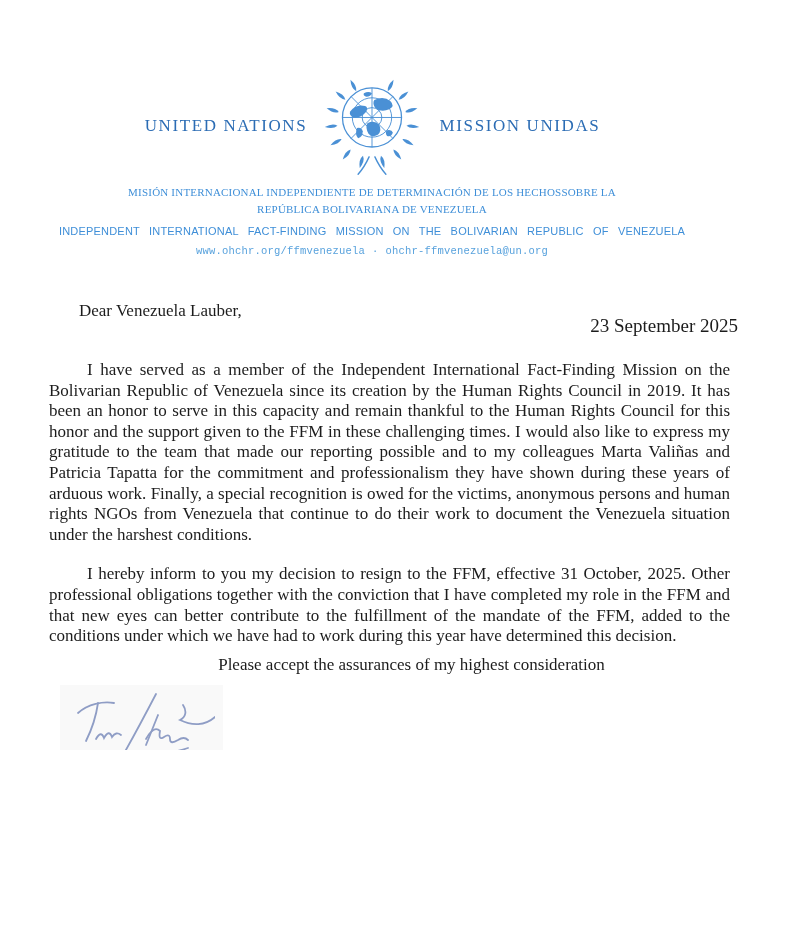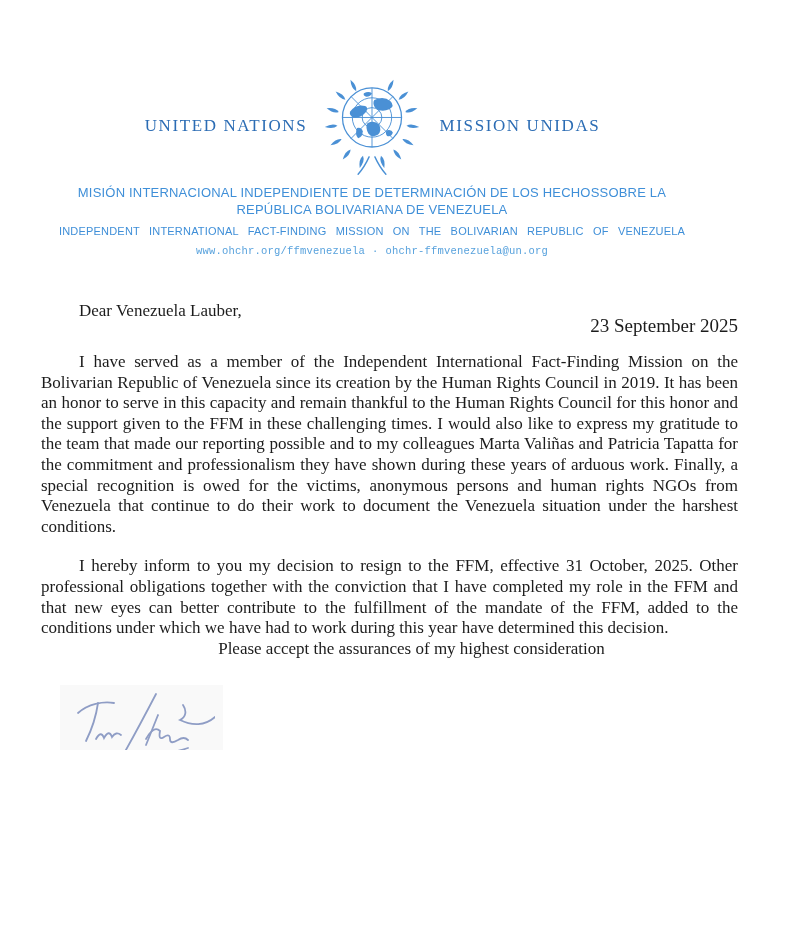--- a/index.html
+++ b/index.html
@@ -37,23 +37,24 @@
   .mission-block {
     position: absolute;
     left: 21px;
     top: 184px;
     width: 702px;
     text-align: center;
     font-family: "Liberation Sans", "DejaVu Sans", sans-serif;
     color: #3f8fd8;
   }
   .mission-es {
-    font-size: 13px;
+    font-size: 11px;
     line-height: 17px;
     letter-spacing: 0.2px;
+    font-family: Liberation Serif, serif;
   }
   .mission-en {
     margin-top: 6px;
     font-size: 11px;
     line-height: 14px;
     word-spacing: 6px;
     letter-spacing: 0.2px;
   }
   .contact-line {
     margin-top: 7px;
@@ -79,21 +80,21 @@
   }
   .body-flow {
     position: absolute;
     left: 41px;
     top: 352px;
     width: 697px;
     font-size: 17px;
     line-height: 20.6px;
     text-align: justify;
   }
-  .body-flow p { margin: 0; }
+  .body-flow p { margin: 8px; }
   .para { text-indent: 38px; }
   .para + .para { margin-top: 19px; }
   .closing {
     margin-top: 17px;
     padding-left: 44px;
     text-align: center;
   }
 
   
   .signature-wrap {

